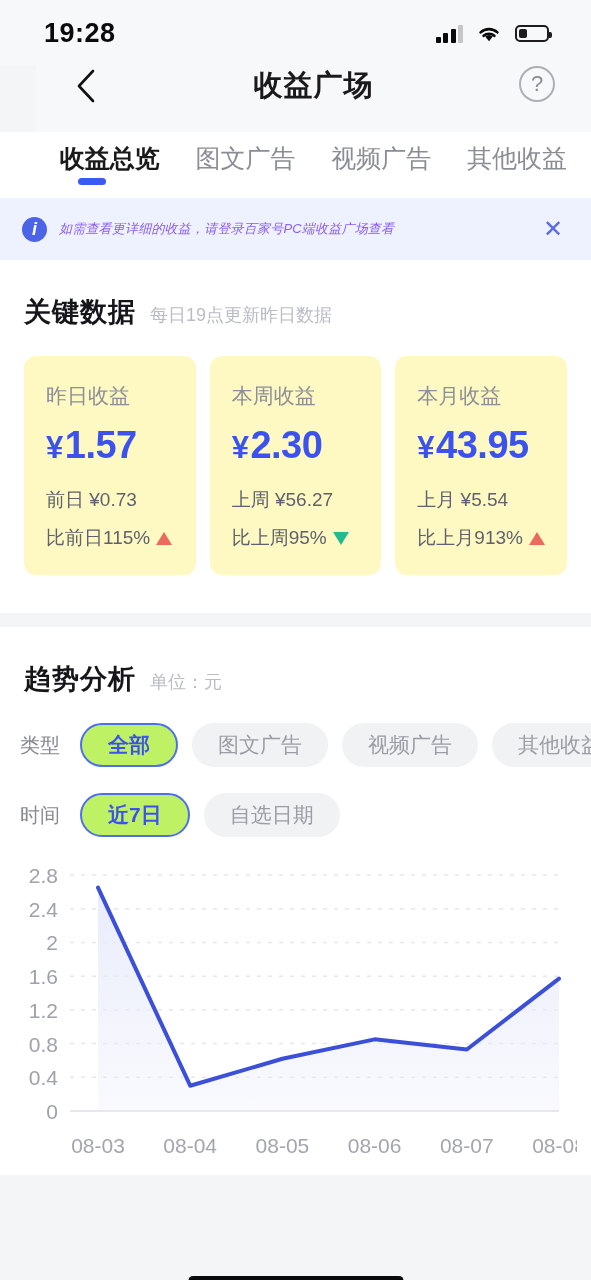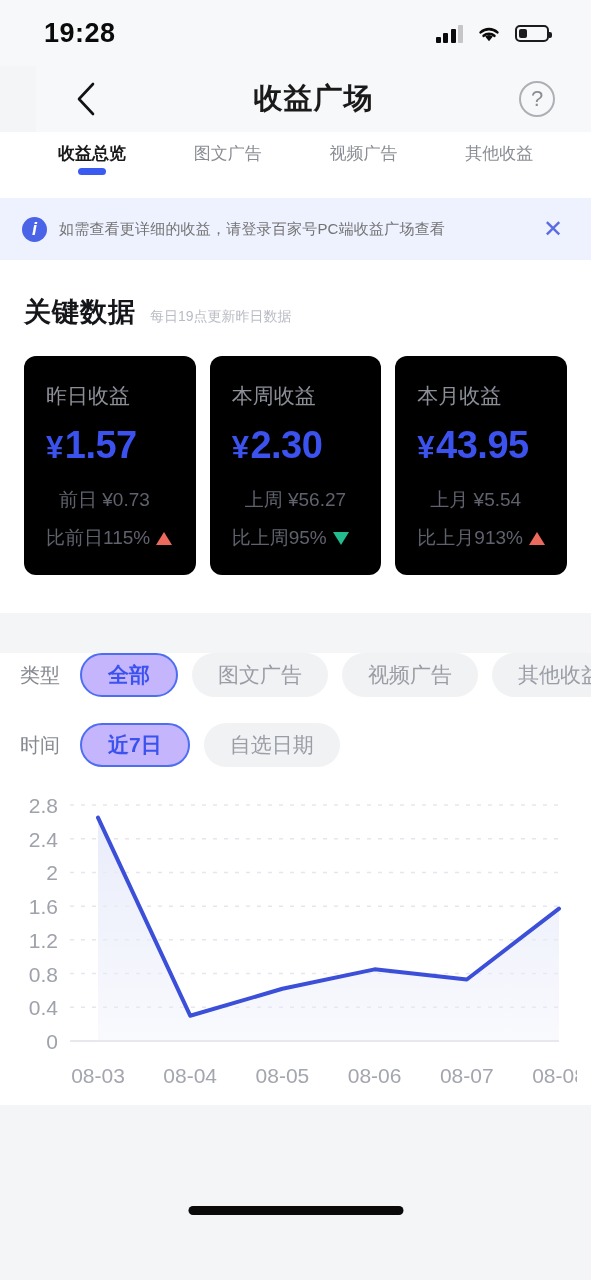--- a/index.html
+++ b/index.html
@@ -32,21 +32,21 @@
   }
   .battery::after {
     content: ""; position: absolute; right: -5px; top: 5px;
     width: 3px; height: 6px; background: #1c1c1e; border-radius: 0 2px 2px 0;
   }
   .battery .lvl { height: 100%; background: #1c1c1e; border-radius: 2px; }
 
   
   .navbar {
     height: 66px; background: #f7f8fa;
-    display: flex; align-items: center; justify-content: space-between;
+    display: flex; justify-content: space-between;
     padding: 0 36px 0 30px; position: relative; margin-left: 36px;
   }
   .nav-back { width: 40px; height: 40px; display: flex; align-items: center; justify-content: center; }
   .nav-back svg { display: block; }
   .nav-title {
     position: absolute; left: 0; right: 0; text-align: center;
     font-size: 29px; font-weight: bold; color: #1a1a1a; letter-spacing: 1px;
     pointer-events: none;
   }
   .nav-help {
@@ -54,77 +54,77 @@
     display: flex; align-items: center; justify-content: center;
     font-size: 22px; color: #8a8d93; z-index: 2;
   }
 
   
   .tabs {
     background: #ffffff; display: flex; align-items: flex-start;
     height: 66px; padding: 0 24px; position: relative;
   }
   .tab {
-    flex: 1; text-align: center; font-size: 17px; color: #8a8d93;
+    flex: 1; text-align: right; font-size: 25px; color: #8a8d93;
     padding-top: 10px; position: relative;
   }
   .tab.active { color: #1a1a1a; font-weight: bold; }
   .tab .underline {
     position: absolute; bottom: -10px; left: 50%; transform: translateX(-50%);
     width: 28px; height: 7px; border-radius: 4px; background: #3b5af0;
   }
 
   
   .banner {
     background: #eef2fe; height: 62px; display: flex; align-items: center;
     padding: 0 22px 0 22px; gap: 12px;
   }
   .banner-info {
     width: 25px; height: 25px; border-radius: 50%; background: #4a63e7;
     color: #fff; font-size: 18px; font-weight: bold; font-style: italic;
     display: flex; align-items: center; justify-content: center; flex: none;
   }
-  .banner-text { flex: 1; font-size: 15px; color: #737373; letter-spacing: 0.2px; }
+  .banner-text { flex: 1; font-size: 13px; color: #8b5cf6; letter-spacing: 0.2px; font-style: italic; }
   .banner-close { font-size: 24px; color: #5a6ce0; padding: 0 6px; line-height: 1; }
 
   
   .section { background: #ffffff; }
   .section-head { display: flex; align-items: baseline; gap: 14px; padding: 34px 40px 0 24px; }
   .section-title { font-size: 27px; font-weight: bold; color: #15161a; letter-spacing: 1px; }
-  .section-sub { font-size: 14px; color: #b9bcc4; }
+  .section-sub { font-size: 18px; color: #b9bcc4; }
 
   .cards { display: flex; gap: 14px; padding: 26px 24px 38px 24px; }
   .card {
-    flex: 1; background: #000000; border-radius: 12px;
+    flex: 1; background: #fef9c3; border-radius: 12px;
     padding: 26px 0 24px 22px; min-height: 200px;
   }
   .card-label { font-size: 21px; color: #8c8f98; }
   .card-value {
     font-size: 38px; font-weight: bold; color: #3b52ef;
     margin-top: 14px; letter-spacing: -0.5px;
   }
   .card-value .yen { font-size: 31px; margin-right: 2px; }
-  .card-prev { font-size: 19px; color: #5f626c; margin-top: 20px; margin-left: 13px; }
+  .card-prev { font-size: 19px; color: #5f626c; margin-top: 20px; }
   .card-delta { font-size: 19px; color: #5f626c; margin-top: 12px; display: flex; align-items: center; gap: 6px; }
   .tri { width: 0; height: 0; }
   .tri.up { border-left: 8px solid transparent; border-right: 8px solid transparent; border-bottom: 13px solid #ec6a5d; }
   .tri.down { border-left: 8px solid transparent; border-right: 8px solid transparent; border-top: 13px solid #23bb8e; }
 
   .gap { height: 14px; background: #f4f5f7; }
 
   
   .filter-row { display: flex; align-items: center; gap: 14px; padding: 0 20px; margin-top: 26px; }
   .filter-label { font-size: 20px; color: #86898f; width: 46px; flex: none; }
   .chip {
     height: 44px; padding: 0 26px; border-radius: 22px; background: #f1f2f4;
     display: flex; align-items: center; justify-content: center;
     font-size: 21px; color: #9a9da5; white-space: nowrap;
   }
   .chip.active {
-    background: #c4b5fd; border: 2px solid #4e6ef2; color: #3b52ef; font-weight: bold;
+    background: #bef264; border: 2px solid #4e6ef2; color: #3b52ef; font-weight: bold;
   }
 
   .chart-wrap { padding: 24px 14px 10px 0; background: #ffffff; }
 
   .bottom-space { background: #f4f5f7; height: 128px; position: relative; }
   .home-indicator {
     position: absolute; bottom: 18px; left: 50%; transform: translateX(-50%);
     width: 215px; height: 9px; background: #0a0a0a; border-radius: 5px;
   }
 </style>
@@ -231,20 +231,24 @@
           <span class="tri up"></span>
         </div>
       </div>
 
     </div>
   </div>
 
   <div class="gap"></div>
 
   <div class="section">
+    <div class="section-head">
+      <span class="section-title">趋势分析</span>
+      <span class="section-sub">单位：元</span>
+    </div>
 
     <div class="filter-row">
       <span class="filter-label">类型</span>
       <span class="chip active">全部</span>
       <span class="chip">图文广告</span>
       <span class="chip">视频广告</span>
       <span class="chip">其他收益</span>
     </div>
 
     <div class="filter-row">

